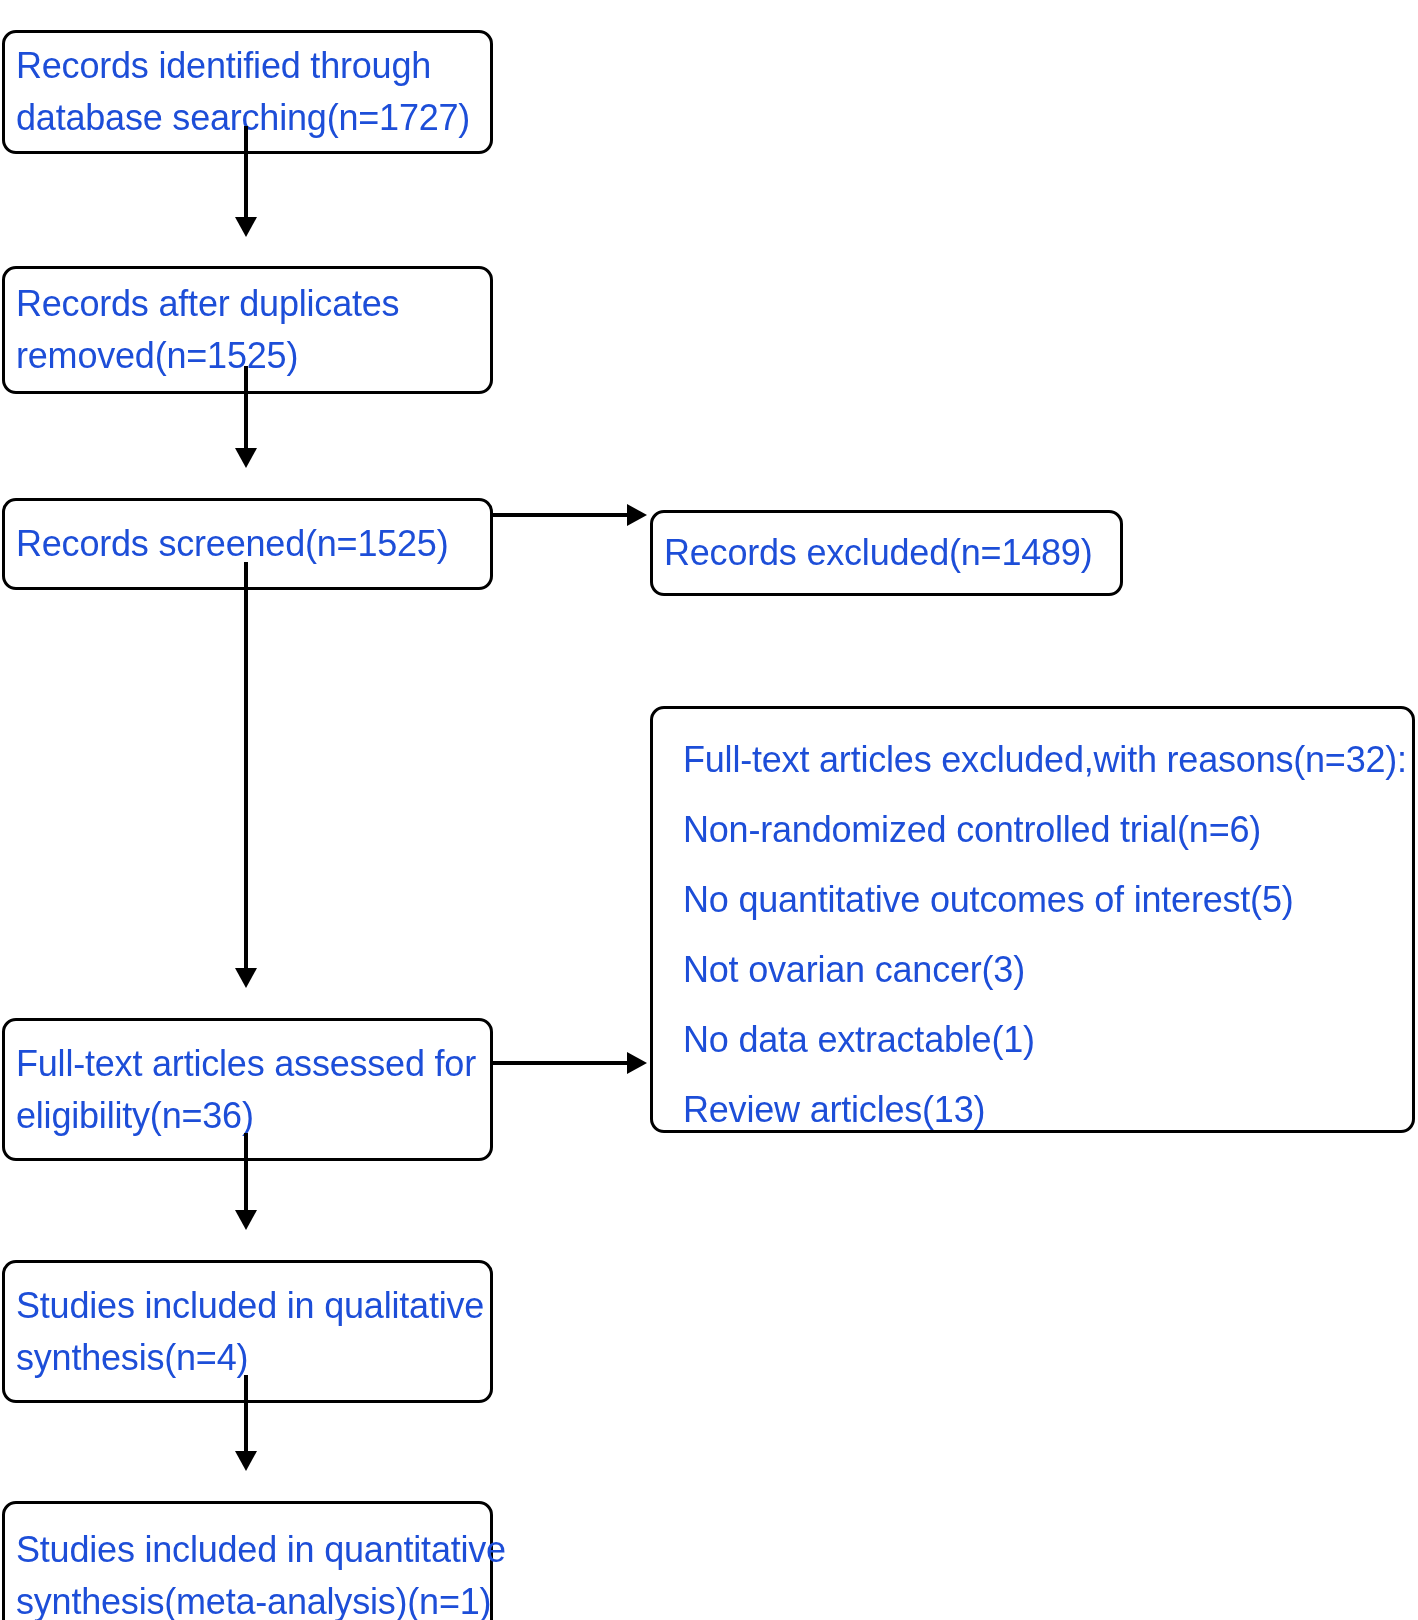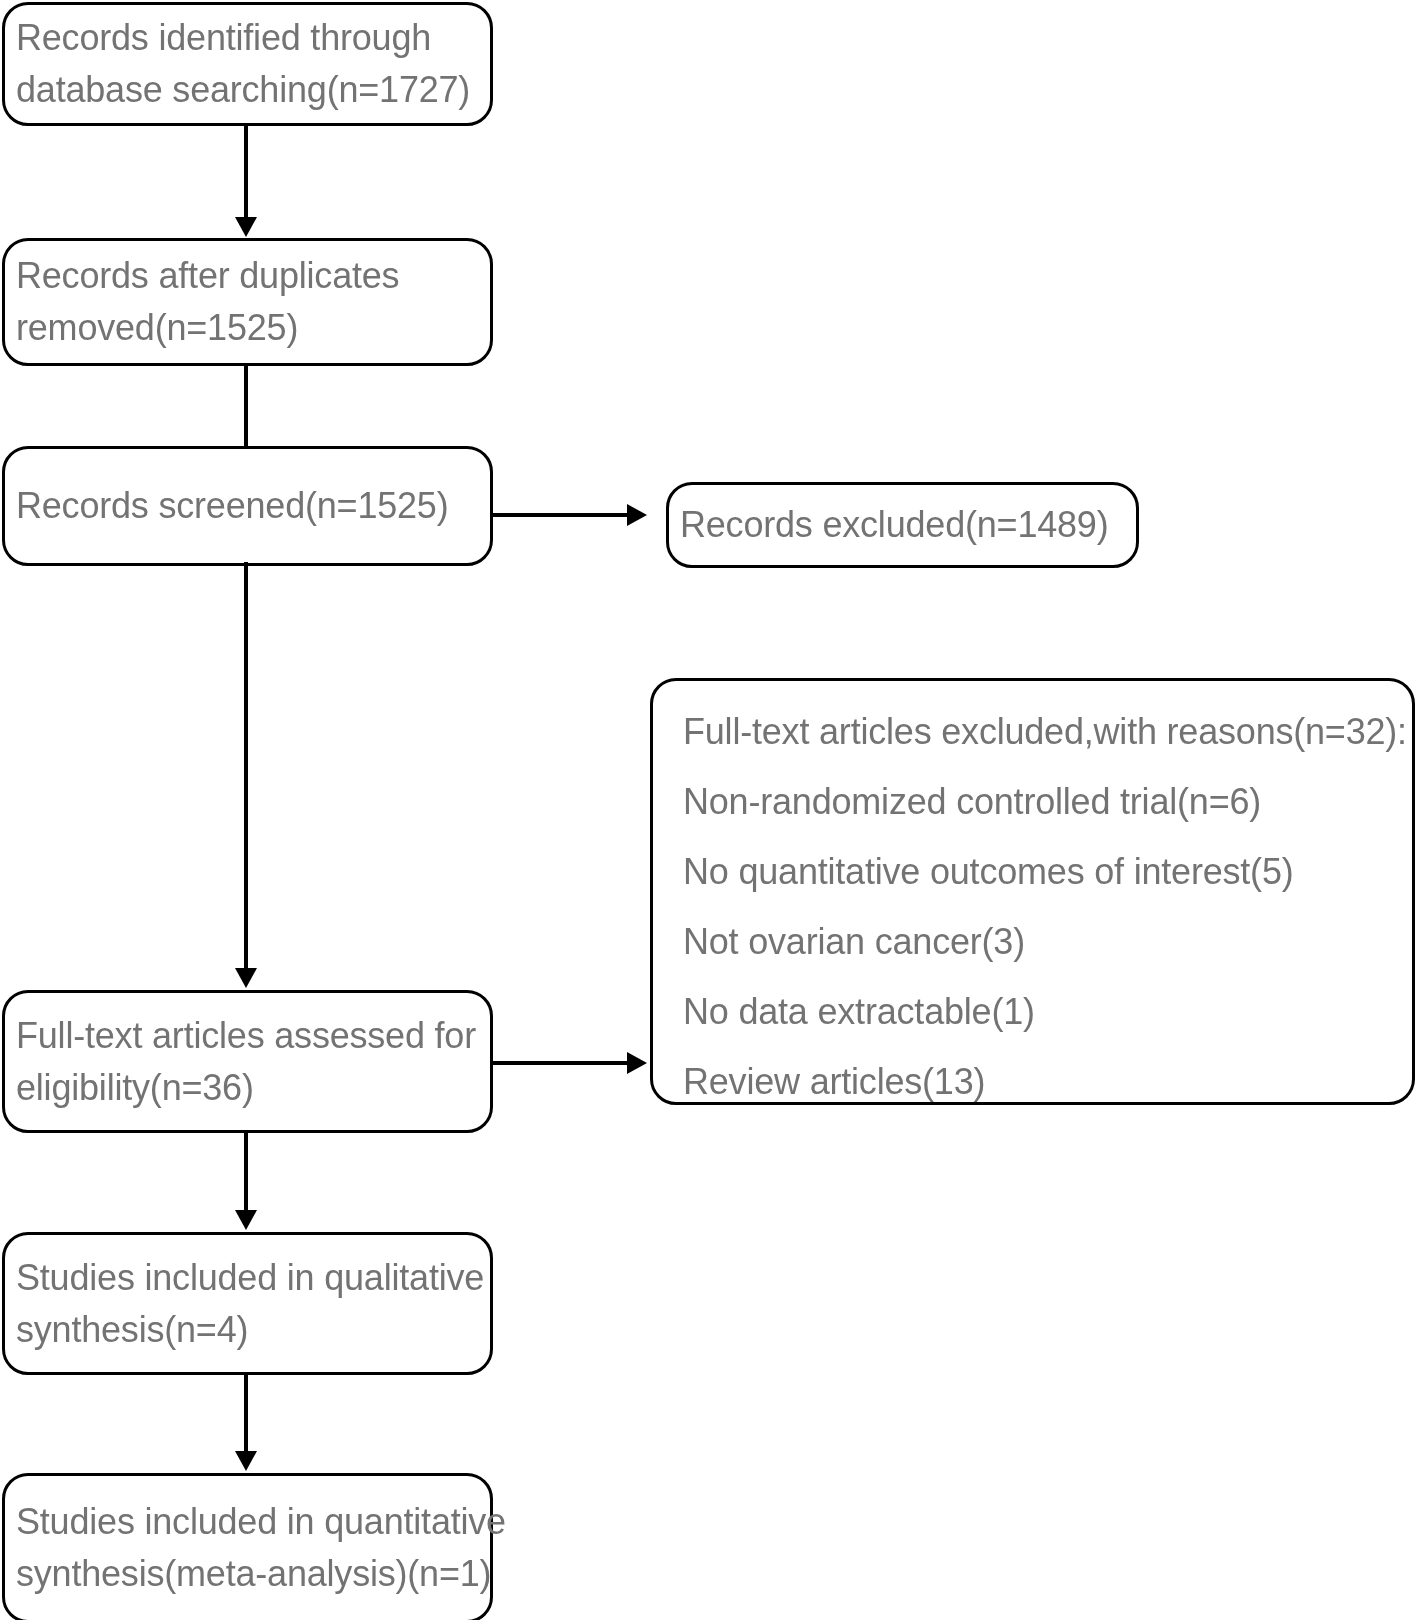--- a/index.html
+++ b/index.html
@@ -13,39 +13,40 @@
     width: 1418px;
     height: 1620px;
     background: #ffffff;
     font-family: "Liberation Sans", sans-serif;
     overflow: hidden;
   }
   .flow-box {
     position: absolute;
     box-sizing: border-box;
     border: 3px solid #000000;
-    border-radius: 26px;
+    border-radius: 14px;
     background: #ffffff;
-    color: #737373;
+    color: #1d4ed8;
     font-size: 36px;
     line-height: 52px;
     letter-spacing: -0.2px;
     padding: 10px 10px 10px 11px;
     display: flex;
     flex-direction: column;
     justify-content: center;
+    margin-top: 28px;
   }
   .flow-box .line {
     white-space: nowrap;
   }
   
   #box-identified   { left: 2px;   top: 2px;    width: 491px;  height: 124px; }
   #box-duplicates   { left: 2px;   top: 238px;  width: 491px;  height: 128px; }
-  #box-screened     { left: 2px;   top: 446px;  width: 491px;  height: 120px;  }
-  #box-excluded     { left: 666px; top: 482px;  width: 473px;  height: 86px;  }
+  #box-screened     { left: 2px;   top: 470px;  width: 491px;  height: 92px;  }
+  #box-excluded     { left: 650px; top: 482px;  width: 473px;  height: 86px;  }
   #box-reasons      { left: 650px; top: 678px;  width: 765px;  height: 427px;
                       padding: 16px 10px 10px 30px; line-height: 70px; justify-content: flex-start; }
   #box-fulltext     { left: 2px;   top: 990px;  width: 491px;  height: 143px; }
   #box-qualitative  { left: 2px;   top: 1232px; width: 491px;  height: 143px; }
   #box-quantitative { left: 2px;   top: 1473px; width: 491px;  height: 150px; }
 
   
   .conn {
     position: absolute;
   }

